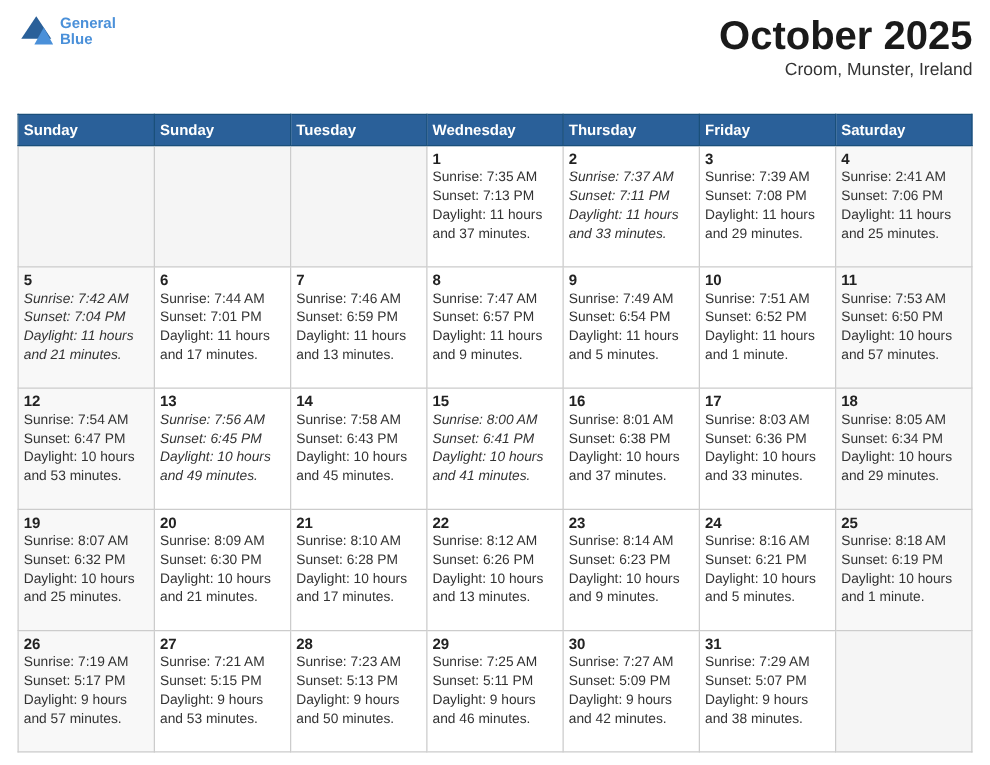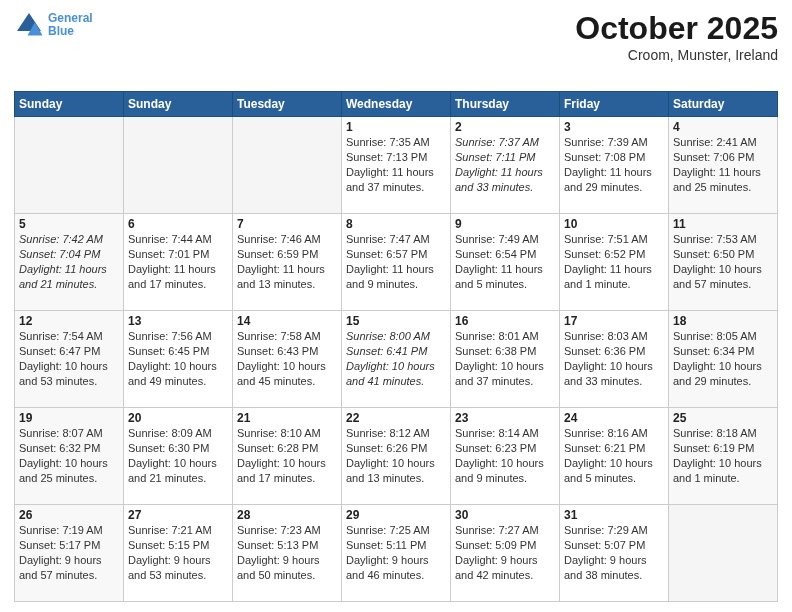--- a/index.html
+++ b/index.html
@@ -219,21 +219,21 @@
         <tr class="week-row">
           <td class="weekend">
             <span class="day-num">12</span>
             <div class="day-info" style="white-space: pre-line;">Sunrise: 7:54 AM
 Sunset: 6:47 PM
 Daylight: 10 hours
 and 53 minutes.</div>
           </td>
           <td>
             <span class="day-num">13</span>
-            <div class="day-info" style="white-space: pre-line;">Sunrise: 7:56 AM
+            <div class="day-info" style="white-space: pre-line; font-style: italic;">Sunrise: 7:56 AM
 Sunset: 6:45 PM
 Daylight: 10 hours
 and 49 minutes.</div>
           </td>
           <td>
             <span class="day-num">14</span>
             <div class="day-info" style="white-space: pre-line;">Sunrise: 7:58 AM
 Sunset: 6:43 PM
 Daylight: 10 hours
 and 45 minutes.</div>

